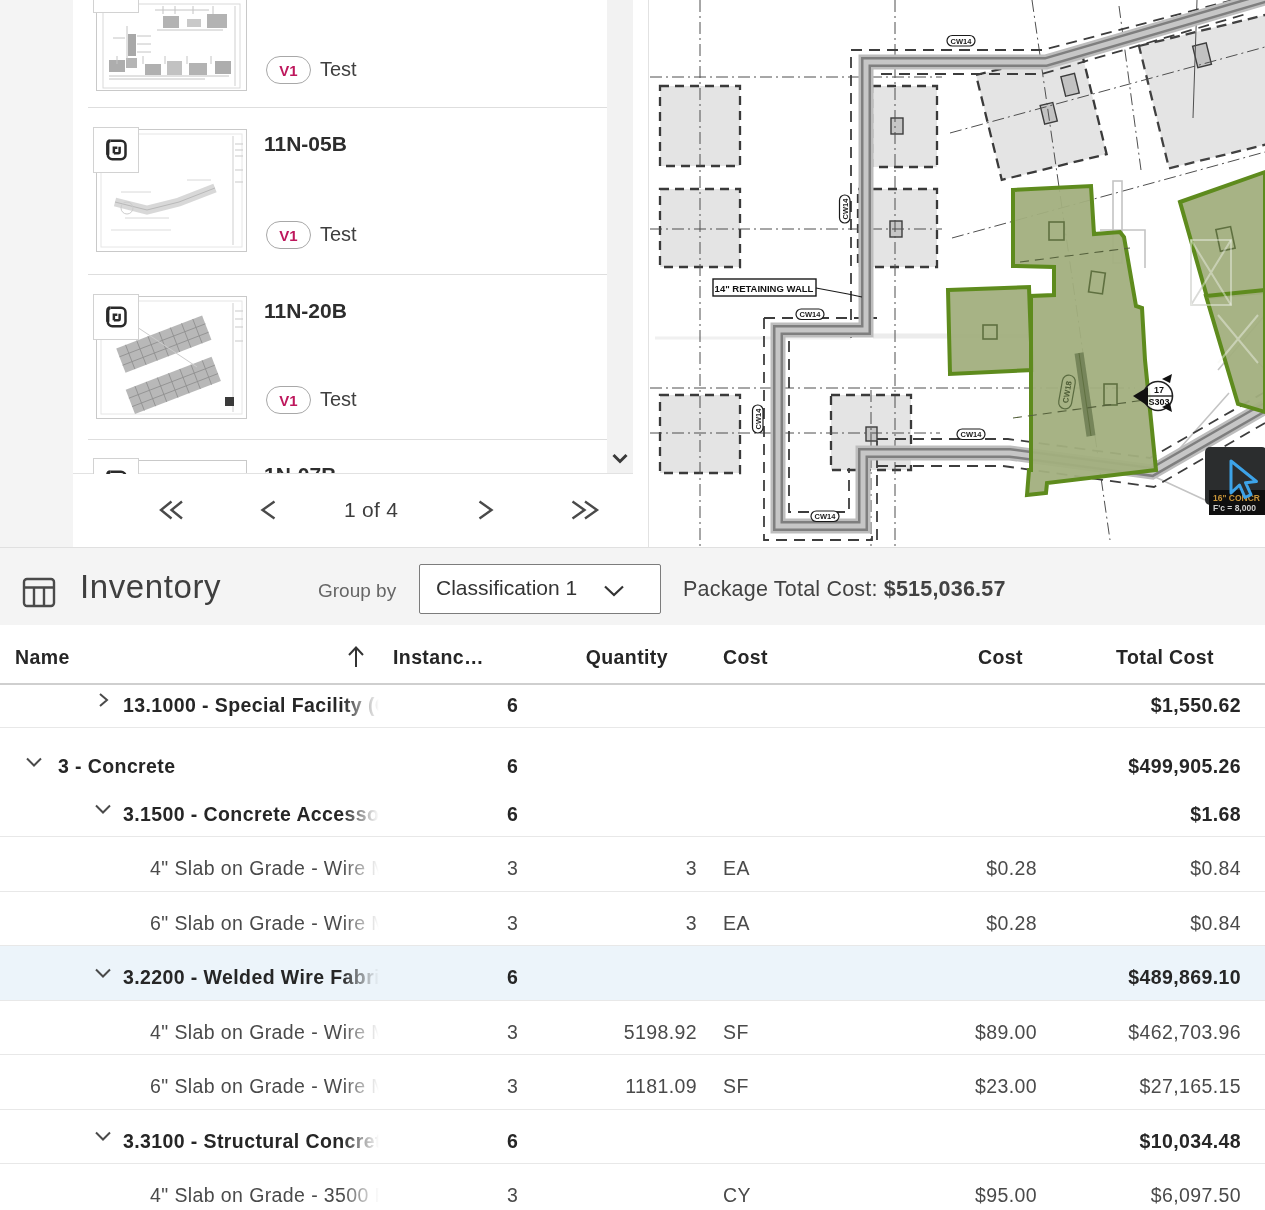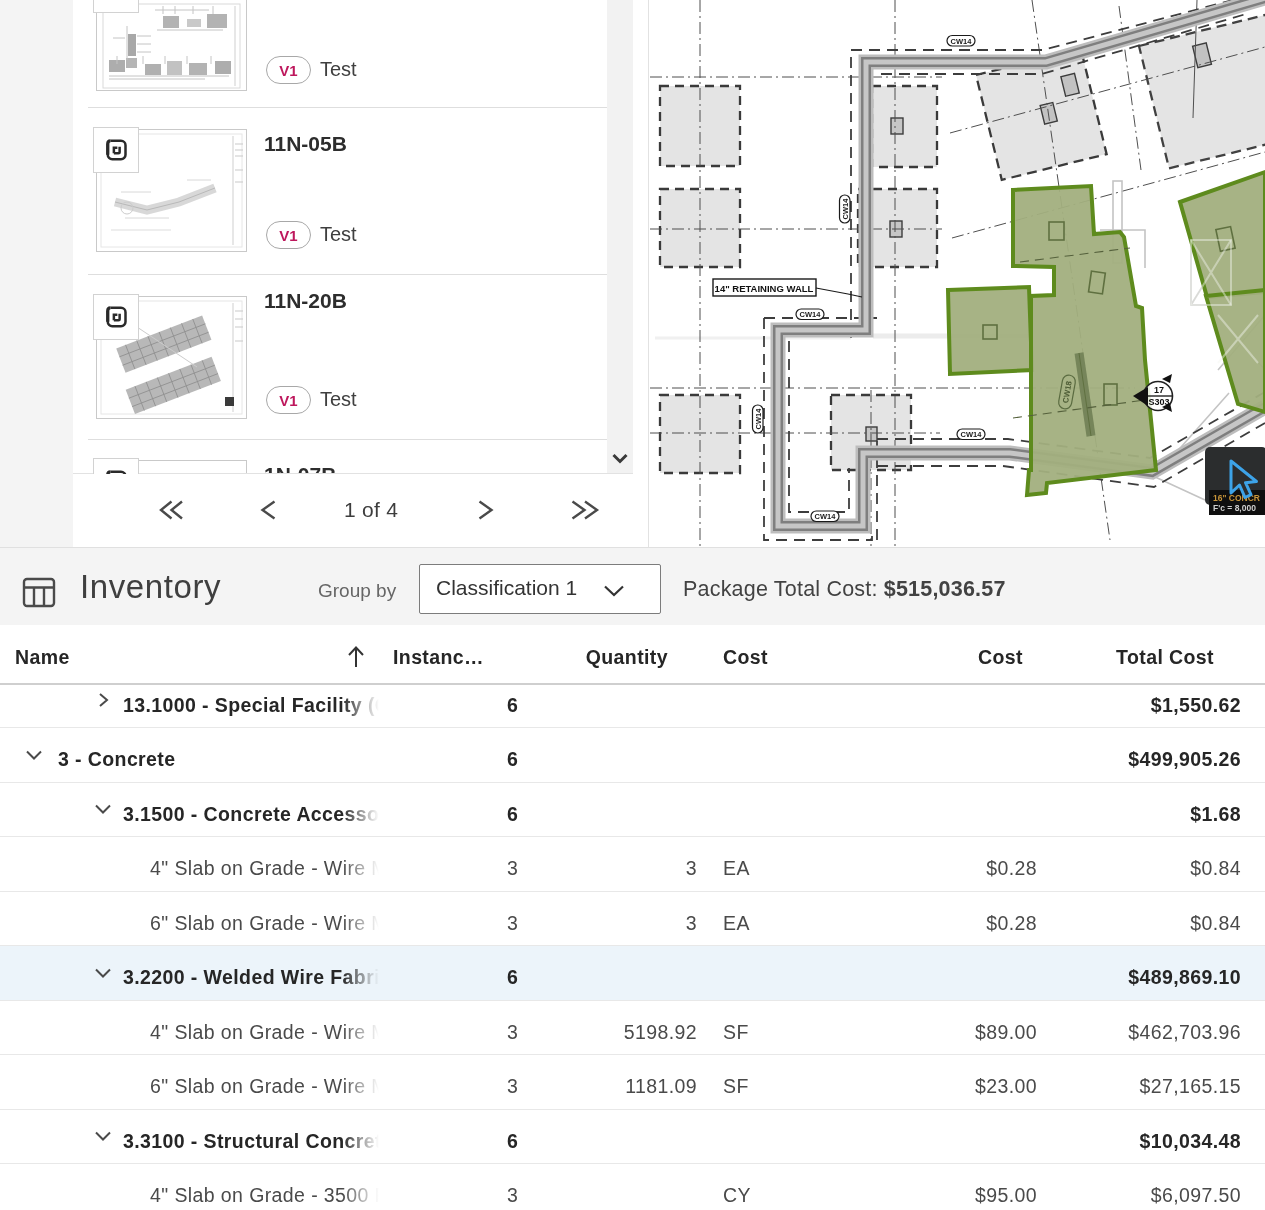--- a/index.html
+++ b/index.html
@@ -114,21 +114,21 @@
 <g transform="rotate(-21 75 60)">
   <rect x="26" y="32" width="92" height="26" fill="#ababab" opacity="0.85"></rect>
   <path d="M26,41 h92 M26,50 h92 M36,32 v26 M48,32 v26 M60,32 v26 M72,32 v26 M84,32 v26 M96,32 v26 M108,32 v26" stroke="#8f8f8f" stroke-width="0.8"></path>
   <rect x="20" y="74" width="92" height="26" fill="#ababab" opacity="0.85"></rect>
   <path d="M20,83 h92 M20,92 h92 M30,74 v26 M42,74 v26 M54,74 v26 M66,74 v26 M78,74 v26 M90,74 v26 M102,74 v26" stroke="#8f8f8f" stroke-width="0.8"></path>
 </g>
 <path d="M40,30 l60,40" stroke="#cccccc"></path>
 <rect x="128" y="100" width="9" height="9" fill="#3a3a3a"></rect>
 </g>
     </svg></div>
-<div class="abs cardtitle" style="top:289px;text-align:center;">11N-20B</div>
+<div class="abs cardtitle" style="top:299px;text-align:center;">11N-20B</div>
 <div class="abs pill" style="top:386px;">V1</div>
 <div class="abs testlbl" style="top:388px;">Test</div>
 <div class="abs divider" style="top:439px;"></div>
 
 <div class="abs" style="left:73px;top:439px;width:560px;height:35px;overflow:hidden;">
   <div class="abs badge" style="left:20px;top:19px;">
       <svg width="30" height="30" viewBox="0 0 24 24" fill="none" stroke="#2a2a2a" stroke-width="2">
         <path d="M7.5 4.6 H16 A3.6 3.6 0 0 1 19.6 8.2 V15.8 A3.6 3.6 0 0 1 16 19.4 H9 A3.6 3.6 0 0 1 5.4 15.8 V7"></path>
         <path d="M7.5 4.6 C5.9 4.6 5.4 5.6 5.4 7 V15.8" stroke-width="2.6"></path>
         <path d="M10.3 14.6 h3.6 a1 1 0 0 0 1-1 V9.4 M10.3 14.6 V10.2 h2.8"></path>
@@ -340,21 +340,21 @@
     <div class="namewrap">
         <svg class="chev" style="left:95px;" width="16" height="18" viewBox="0 0 16 18">
           <path d="M5 3 L12 9 L5 15" stroke="#4a4a4a" stroke-width="2" fill="none"></path>
         </svg>
       <div class="cell grp" style="left:123px;">13.1000 - Special Facility (C</div>
         <div class="fade"></div>
       </div>
     <div class="cell grp" style="left:507px;">6</div>
     <div class="cell grp r" style="left:1071px;width:170px;">$1,550.62</div>
   </div>
-  <div class="row" style="top:45px;">
+  <div class="row" style="top:52px;">
     <div class="namewrap">
         <svg class="chev" style="left:24px;" width="20" height="12" viewBox="0 0 20 12">
           <path d="M3 2.5 L10 9.5 L17 2.5" stroke="#4a4a4a" stroke-width="2" fill="none"></path>
         </svg>
       <div class="cell grp" style="left:58px;">3 - Concrete</div>
         <div class="fade"></div>
       </div>
     <div class="cell grp" style="left:507px;">6</div>
     <div class="cell grp r" style="left:1071px;width:170px;">$499,905.26</div>
   </div>

